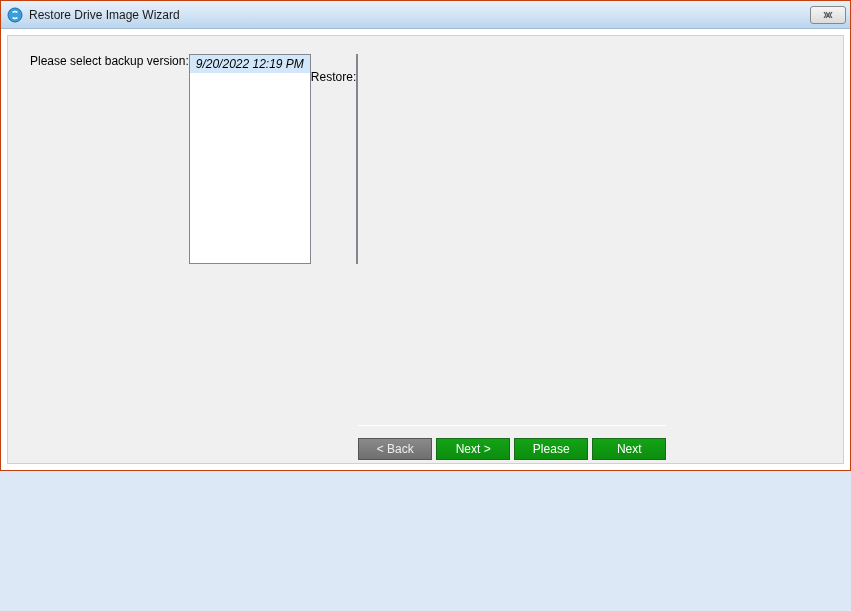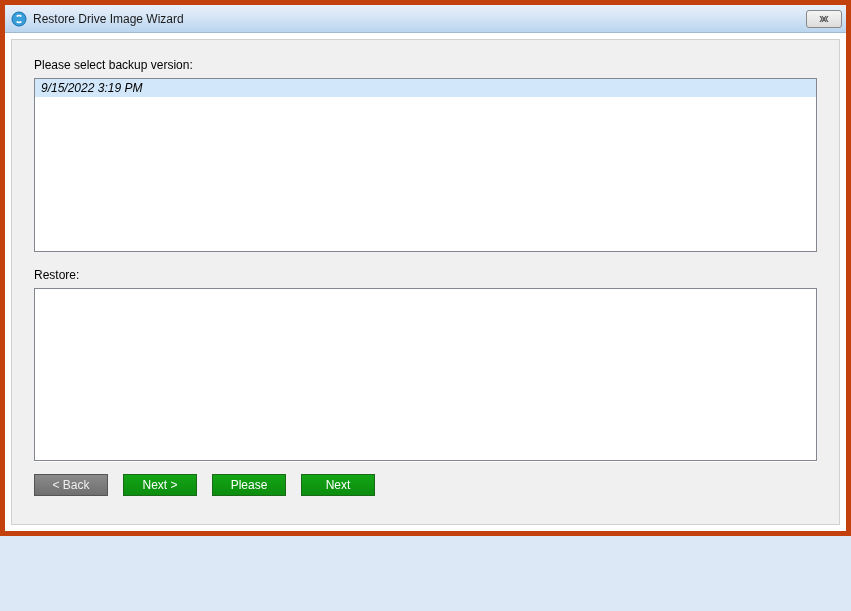--- a/index.html
+++ b/index.html
@@ -6,22 +6,22 @@
     body {
       font-family: "Segoe UI", Tahoma, sans-serif;
       font-size: 12px;
       background: #dce8f5;
       width: 851px;
       height: 611px;
       overflow: hidden;
     }
     .window {
       width: 851px;
-      height: 536px;
-      border: 5px solid #c2410c;
+      height: 471px;
+      border: 1px solid #c2410c;
       background: #fdba74;
       position: relative;
     }
     .titlebar {
       height: 28px;
       background: linear-gradient(to bottom, #e8f0fa 0%, #d3e4f5 50%, #bad5ef 100%);
       border-bottom: 1px solid #a0b8d0;
       display: flex;
       align-items: center;
       padding: 0 4px 0 6px;
@@ -53,23 +53,23 @@
     .body {
       padding: 6px;
       height: calc(100% - 28px);
       background: #fff;
     }
     .content {
       width: 100%;
       height: 100%;
       background: #f0f0f0;
       border: 1px solid #d0d0d0;
-      padding: 18px 22px 28px 22px;
+      padding: 18px 22px 3px 22px;
       display: flex;
-      flex-direction: column;
+      flex-direction: row;
     }
     .label {
       color: #000;
       font-size: 12px;
       margin-bottom: 6px;
     }
     .listbox {
       border: 1px solid #828790;
       background: #fff;
       height: 210px;
@@ -102,21 +102,21 @@
     }
     .separator {
       height: 1px;
       background: #c8c8c8;
       border-bottom: 1px solid #fff;
       margin-bottom: 12px;
     }
     .button-row {
       display: flex;
       justify-content: flex-start;
-      gap: 15px;
+      gap: 4px;
     }
     .btn {
       width: 74px;
       height: 22px;
       border: 1px solid #1a6a1a;
       background: linear-gradient(to bottom, #13a416, #0c8d0e);
       color: #fff;
       font-size: 12px;
       cursor: pointer;
       display: flex;
@@ -150,21 +150,21 @@
         <path d="M2 1 L4 4 L2 7 M4 1 L6 4 L4 7 M10 1 L8 4 L10 7 M8 1 L6 4 L8 7" stroke="#555" stroke-width="1.2" fill="none"></path>
       </svg>
     </div>
   </div>
 
   <div class="body">
     <div class="content">
 
       <div class="label">Please select backup version:</div>
       <div class="listbox">
-        <div class="list-item selected">9/15/2022 3:19 PM</div>
+        <div class="list-item selected">9/20/2022 12:19 PM</div>
       </div>
 
       <div class="label comment-label">Restore:</div>
       <div class="comment-box"></div>
 
       <div class="button-area">
         <div class="separator"></div>
         <div class="button-row">
           <button class="btn disabled" disabled="">&lt; Back</button>
           <button class="btn">Next &gt;</button>

